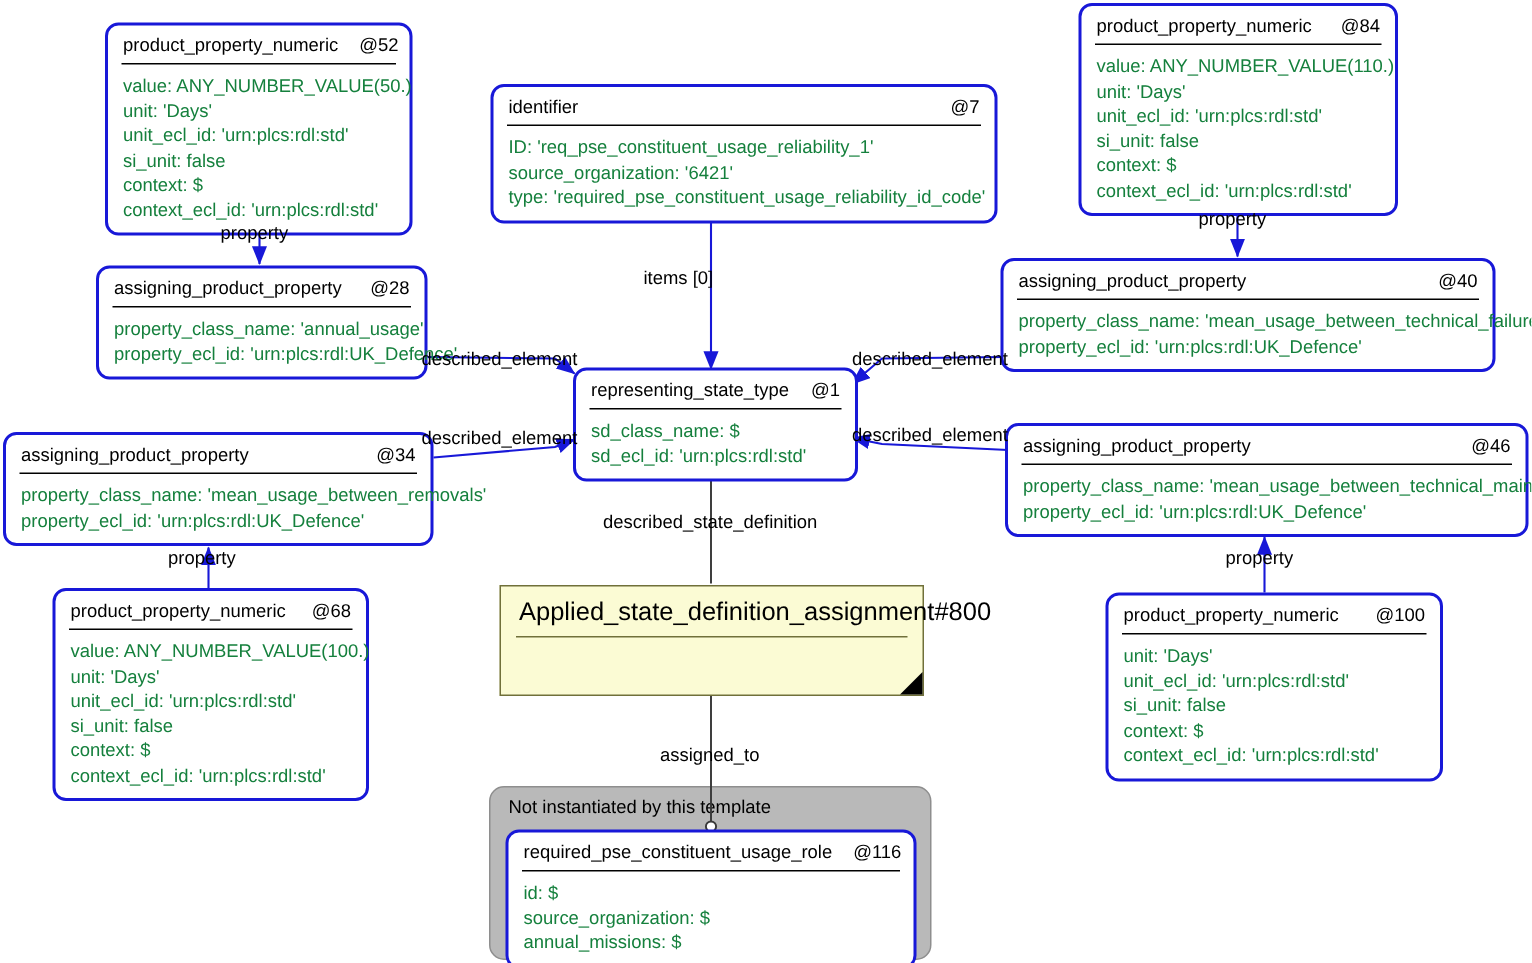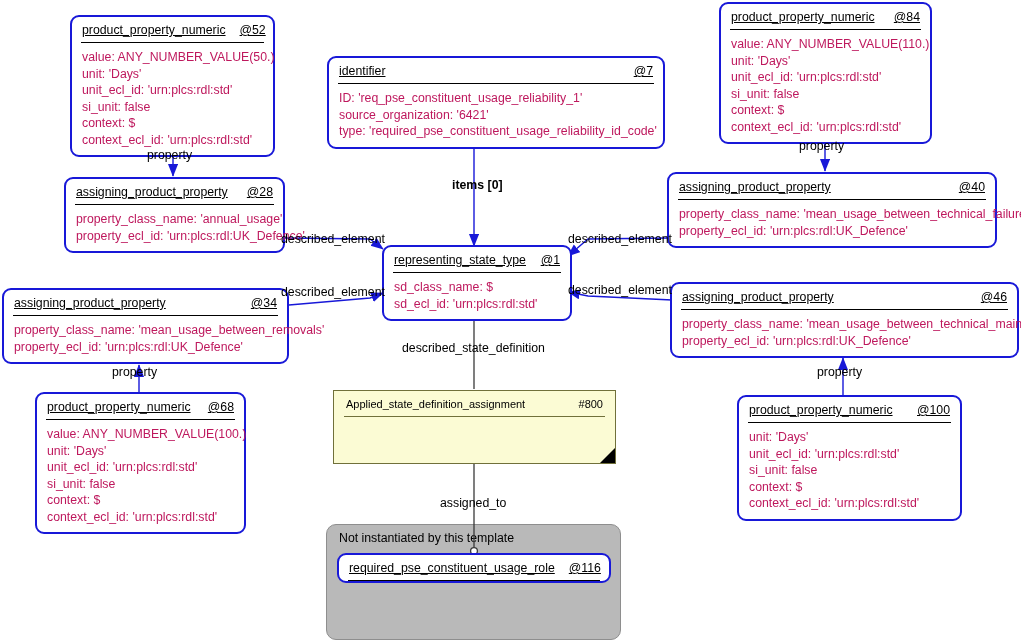--- a/index.html
+++ b/index.html
@@ -30,52 +30,51 @@
     z-index: 5;
   }
   .ent-head {
     display: flex;
     justify-content: space-between;
     align-items: center;
     padding: 6px 10px 5px 10px;
     font-size: 12.3px;
     color: #000000;
     white-space: nowrap;
-    text-decoration: underline;
   }
   .ent-head .ent-name { padding-right: 14px; }
   .ent-head .ent-id { }
   .ent-rule {
     height: 1px;
     background: #000000;
     margin: 0 9px 0 9px;
   }
   .ent-body {
     padding: 6px 10px 7px 10px;
     font-size: 12.3px;
     line-height: 16.5px;
-    color: #be185d;
+    color: #15803d;
     white-space: nowrap;
   }
   .ent-body div { }
 
   
   .note {
     position: absolute;
     box-sizing: border-box;
     border: 1px solid #70703a;
     background: #fbfbd4;
     z-index: 5;
   }
   .note-head {
     display: flex;
     justify-content: space-between;
     align-items: baseline;
     padding: 7px 12px 6px 12px;
-    font-size: 11px;
+    font-size: 17px;
     color: #000000;
     white-space: nowrap;
   }
   .note-rule {
     height: 1px;
     background: #70703a;
     margin: 0 10px;
   }
   .note-fold {
     position: absolute;
@@ -152,21 +151,21 @@
     <line x1="843" y1="395" x2="843" y2="358" stroke="#1818d8" stroke-width="1.4" marker-end="url(#arrB)"></line>
 
     <line x1="474" y1="315" x2="474" y2="389" stroke="#3a3a3a" stroke-width="1.3"></line>
     <circle cx="474" cy="316" r="3.4" fill="#ffffff" stroke="#3a3a3a" stroke-width="1.3"></circle>
 
     <line x1="474" y1="464" x2="474" y2="549" stroke="#3a3a3a" stroke-width="1.3"></line>
     <circle cx="474" cy="551" r="3.4" fill="#ffffff" stroke="#3a3a3a" stroke-width="1.3"></circle>
   </svg>
 
   <div class="edge-label" style="left:147px; top:148px;">property</div>
-  <div class="edge-label" style="left:452px; top:178px;font-weight:bold;">items [0]</div>
+  <div class="edge-label" style="left:429px; top:178px;">items [0]</div>
   <div class="edge-label" style="left:799px; top:139px;">property</div>
 
   <div class="edge-label" style="left:281px; top:232px;">described_element</div>
   <div class="edge-label" style="left:568px; top:232px;">described_element</div>
   <div class="edge-label" style="left:281px; top:285px;">described_element</div>
   <div class="edge-label" style="left:568px; top:283px;">described_element</div>
 
   <div class="edge-label" style="left:112px; top:365px;">property</div>
   <div class="edge-label" style="left:817px; top:365px;">property</div>
 
@@ -321,15 +320,20 @@
       <div>context_ecl_id: 'urn:plcs:rdl:std'</div>
     </div>
   </div>
 
   <div class="ent" style="left:337px; top:553px; width:274px;">
     <div class="ent-head">
       <span class="ent-name">required_pse_constituent_usage_role</span>
       <span class="ent-id">@116</span>
     </div>
     <div class="ent-rule"></div>
+    <div class="ent-body">
+      <div>id: $</div>
+      <div>source_organization: $</div>
+      <div>annual_missions: $</div>
+    </div>
   </div>
 
 </div>
 
 </body></html>

